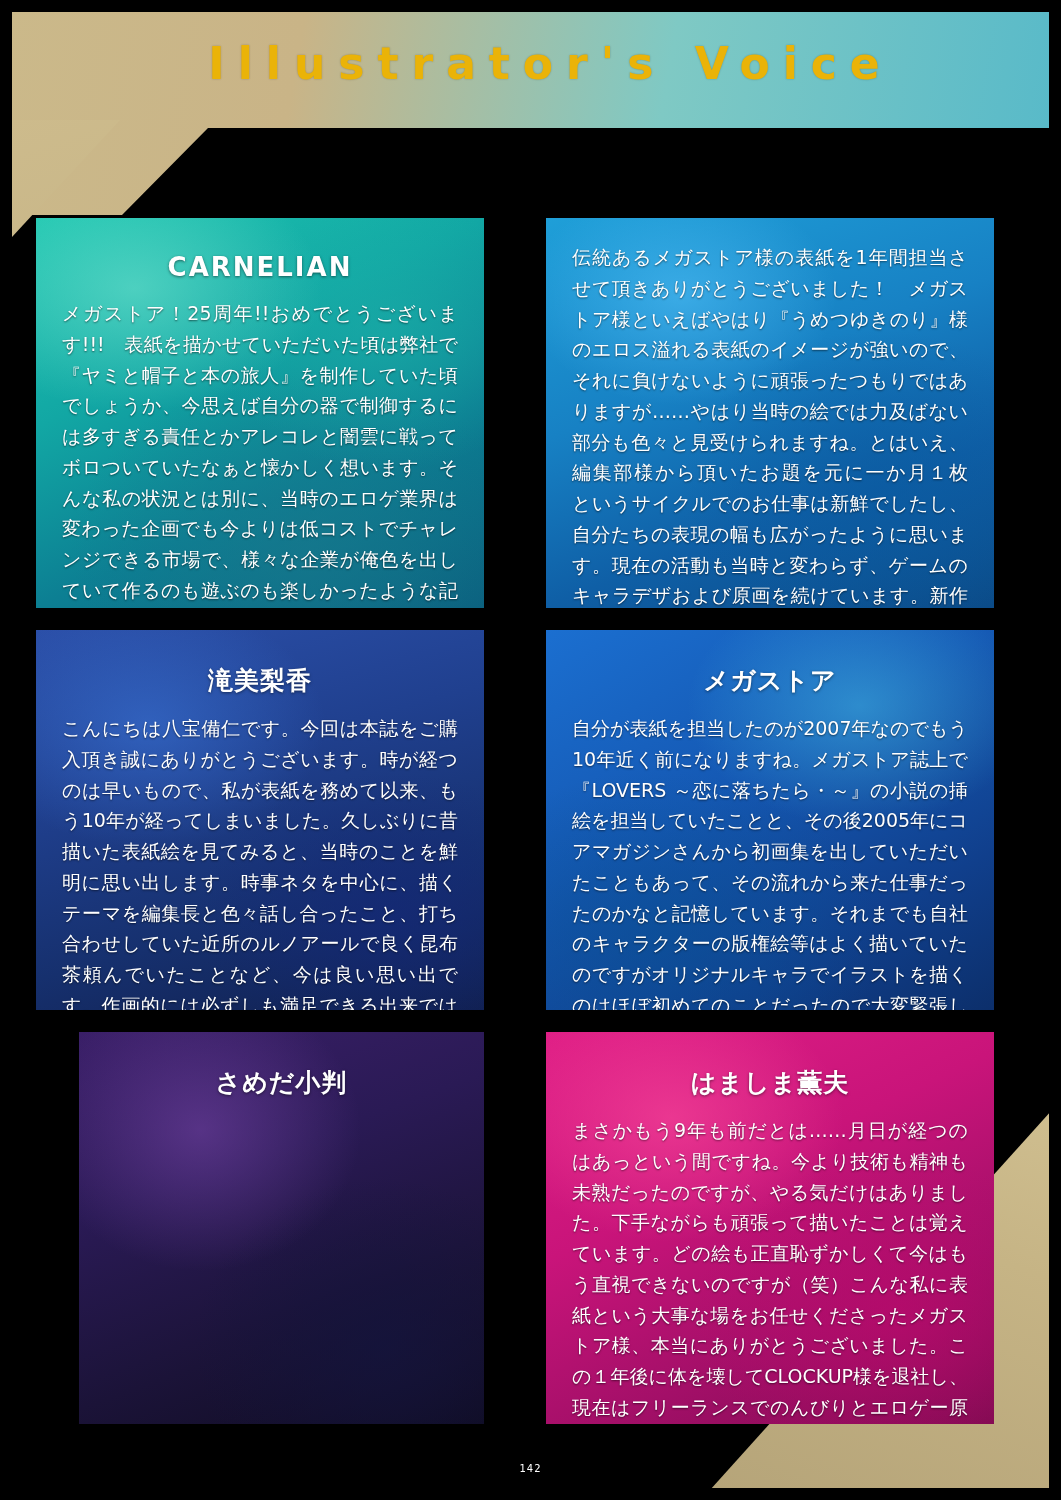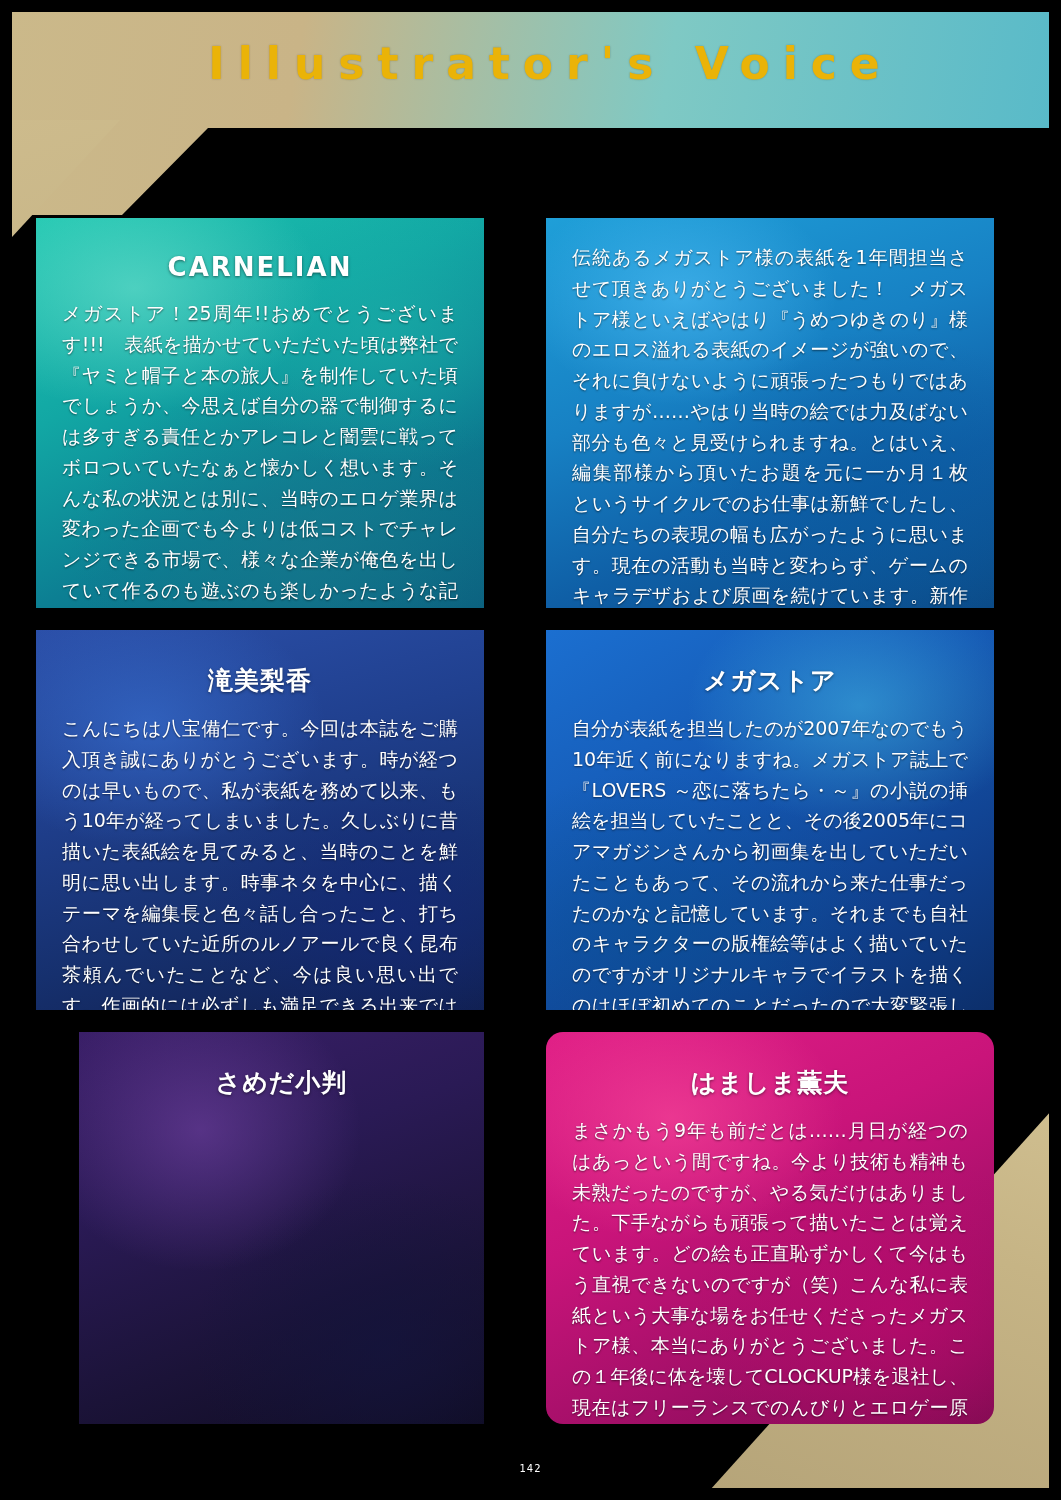--- a/index.html
+++ b/index.html
@@ -103,21 +103,21 @@
       linear-gradient(150deg, #1b6fd0 0%, #1559b4 40%, #103f8c 75%, #0c2f6b 100%);
   }
   .art-e { background:
       radial-gradient(ellipse 55% 50% at 30% 25%, rgba(120,70,170,.55), rgba(0,0,0,0) 72%),
       radial-gradient(ellipse 60% 55% at 75% 80%, rgba(20,20,60,.8), rgba(0,0,0,0) 78%),
       linear-gradient(160deg, #3a1f68 0%, #2a1a55 35%, #1b1338 70%, #0f0c22 100%); margin-left: 43px;
   }
   .art-f { background:
       radial-gradient(ellipse 55% 45% at 28% 22%, rgba(255,80,160,.55), rgba(0,0,0,0) 70%),
       radial-gradient(ellipse 60% 55% at 78% 72%, rgba(190,10,110,.65), rgba(0,0,0,0) 76%),
-      linear-gradient(155deg, #e01f86 0%, #c9147a 38%, #a30f68 70%, #7d0b50 100%); border-radius: 17px;
+      linear-gradient(155deg, #e01f86 0%, #c9147a 38%, #a30f68 70%, #7d0b50 100%);
   }
   .panel-name {
     text-align: center;
     font-size: 25px;
     font-weight: 700;
     letter-spacing: 1px;
     margin: 10px 0 16px 0;
     text-shadow: 0 1px 3px rgba(0,0,0,.5);
   }
   .panel-name.latin { letter-spacing: 2px; font-size: 26px; }

